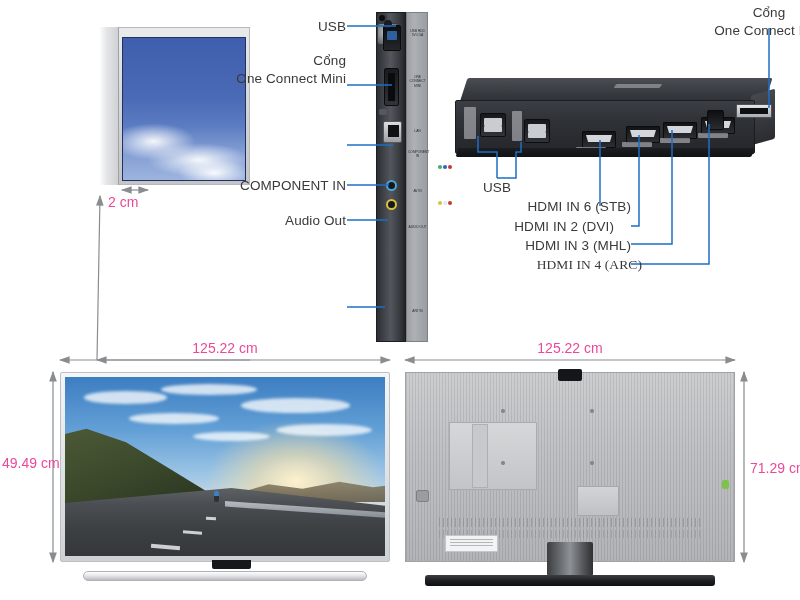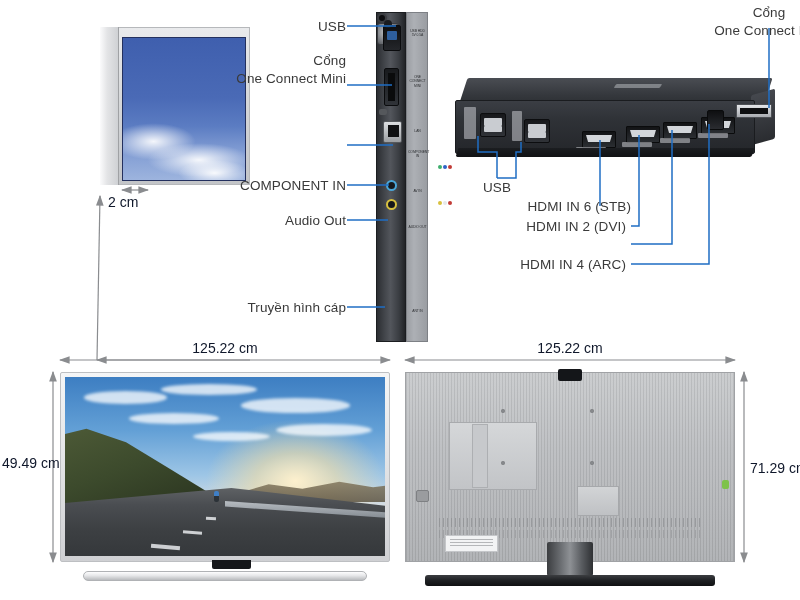--- a/index.html
+++ b/index.html
@@ -18,21 +18,21 @@
     white-space: nowrap;
     line-height: 1.22;
     letter-spacing: .1px;
   }
   .lbl.r { text-align: right; }
   .lbl.c { text-align: center; }
 
   .dimtxt {
     position: absolute;
     font-size: 14px;
-    color: #0f172a;
+    color: #ec4899;
     white-space: nowrap;
   }
 
   svg.ov { position: absolute; left:0; top:0; width:800px; height:600px; pointer-events:none; }
 
   
   .thick-wrap { position:absolute; left:100px; top:27px; width:150px; height:158px; }
   .thick-bezel {
     position:absolute; inset:0;
     background: linear-gradient(180deg,#e9eaec 0%,#d6d8da 45%,#c3c5c8 100%);
@@ -456,30 +456,30 @@
   <div class="lbl r" style="left:228px; top:19px; width:118px;">USB</div>
 
   <div class="lbl r" style="left:186px; top:53px; width:160px;">Cổng</div>
   <div class="lbl r" style="left:186px; top:71px; width:160px;">One Connect Mini</div>
 
 
   <div class="lbl r" style="left:186px; top:178px; width:160px;">COMPONENT IN</div>
 
   <div class="lbl r" style="left:216px; top:213px; width:130px;">Audio Out</div>
 
-  <div class="lbl r" style="left:196px; top:300px; width:150px;">Truyền hình cáp</div>
 
   <div class="lbl c" style="left:689px; top:5px; width:160px;">Cổng</div>
   <div class="lbl c" style="left:689px; top:23px; width:160px;">One Connect Mini</div>
 
   <div class="lbl c" style="left:467px; top:180px; width:60px;">USB</div>
 
   <div class="lbl r" style="left:471px; top:199px; width:160px;">HDMI IN 6 (STB)</div>
-  <div class="lbl r" style="left:466px; top:219px; width:160px;">HDMI IN 2 (DVI)</div>
-  <div class="lbl r" style="left:466px; top:257px; width:160px;">HDMI IN 4 (ARC)</div>
+  <div class="lbl r" style="left:454px; top:219px; width:160px;">HDMI IN 2 (DVI)</div>
+  <div class="lbl r" style="left:471px; top:238px; width:160px;">HDMI IN 3 (MHL)</div>
+  <div class="lbl r" style="left:482px; top:257px; width:160px;font-family:Liberation Serif, serif;">HDMI IN 4 (ARC)</div>
 
   <div class="dimtxt" style="left:108px; top:194px;">2 cm</div>
 
   <div class="dimtxt c" style="left:165px; top:340px; width:120px; text-align:center;">125.22 cm</div>
 
   <div class="dimtxt" style="left:2px; top:455px;">49.49 cm</div>
 
   <div class="dimtxt c" style="left:510px; top:340px; width:120px; text-align:center;">125.22 cm</div>
 
   <div class="dimtxt" style="left:750px; top:460px;">71.29 cm</div>

